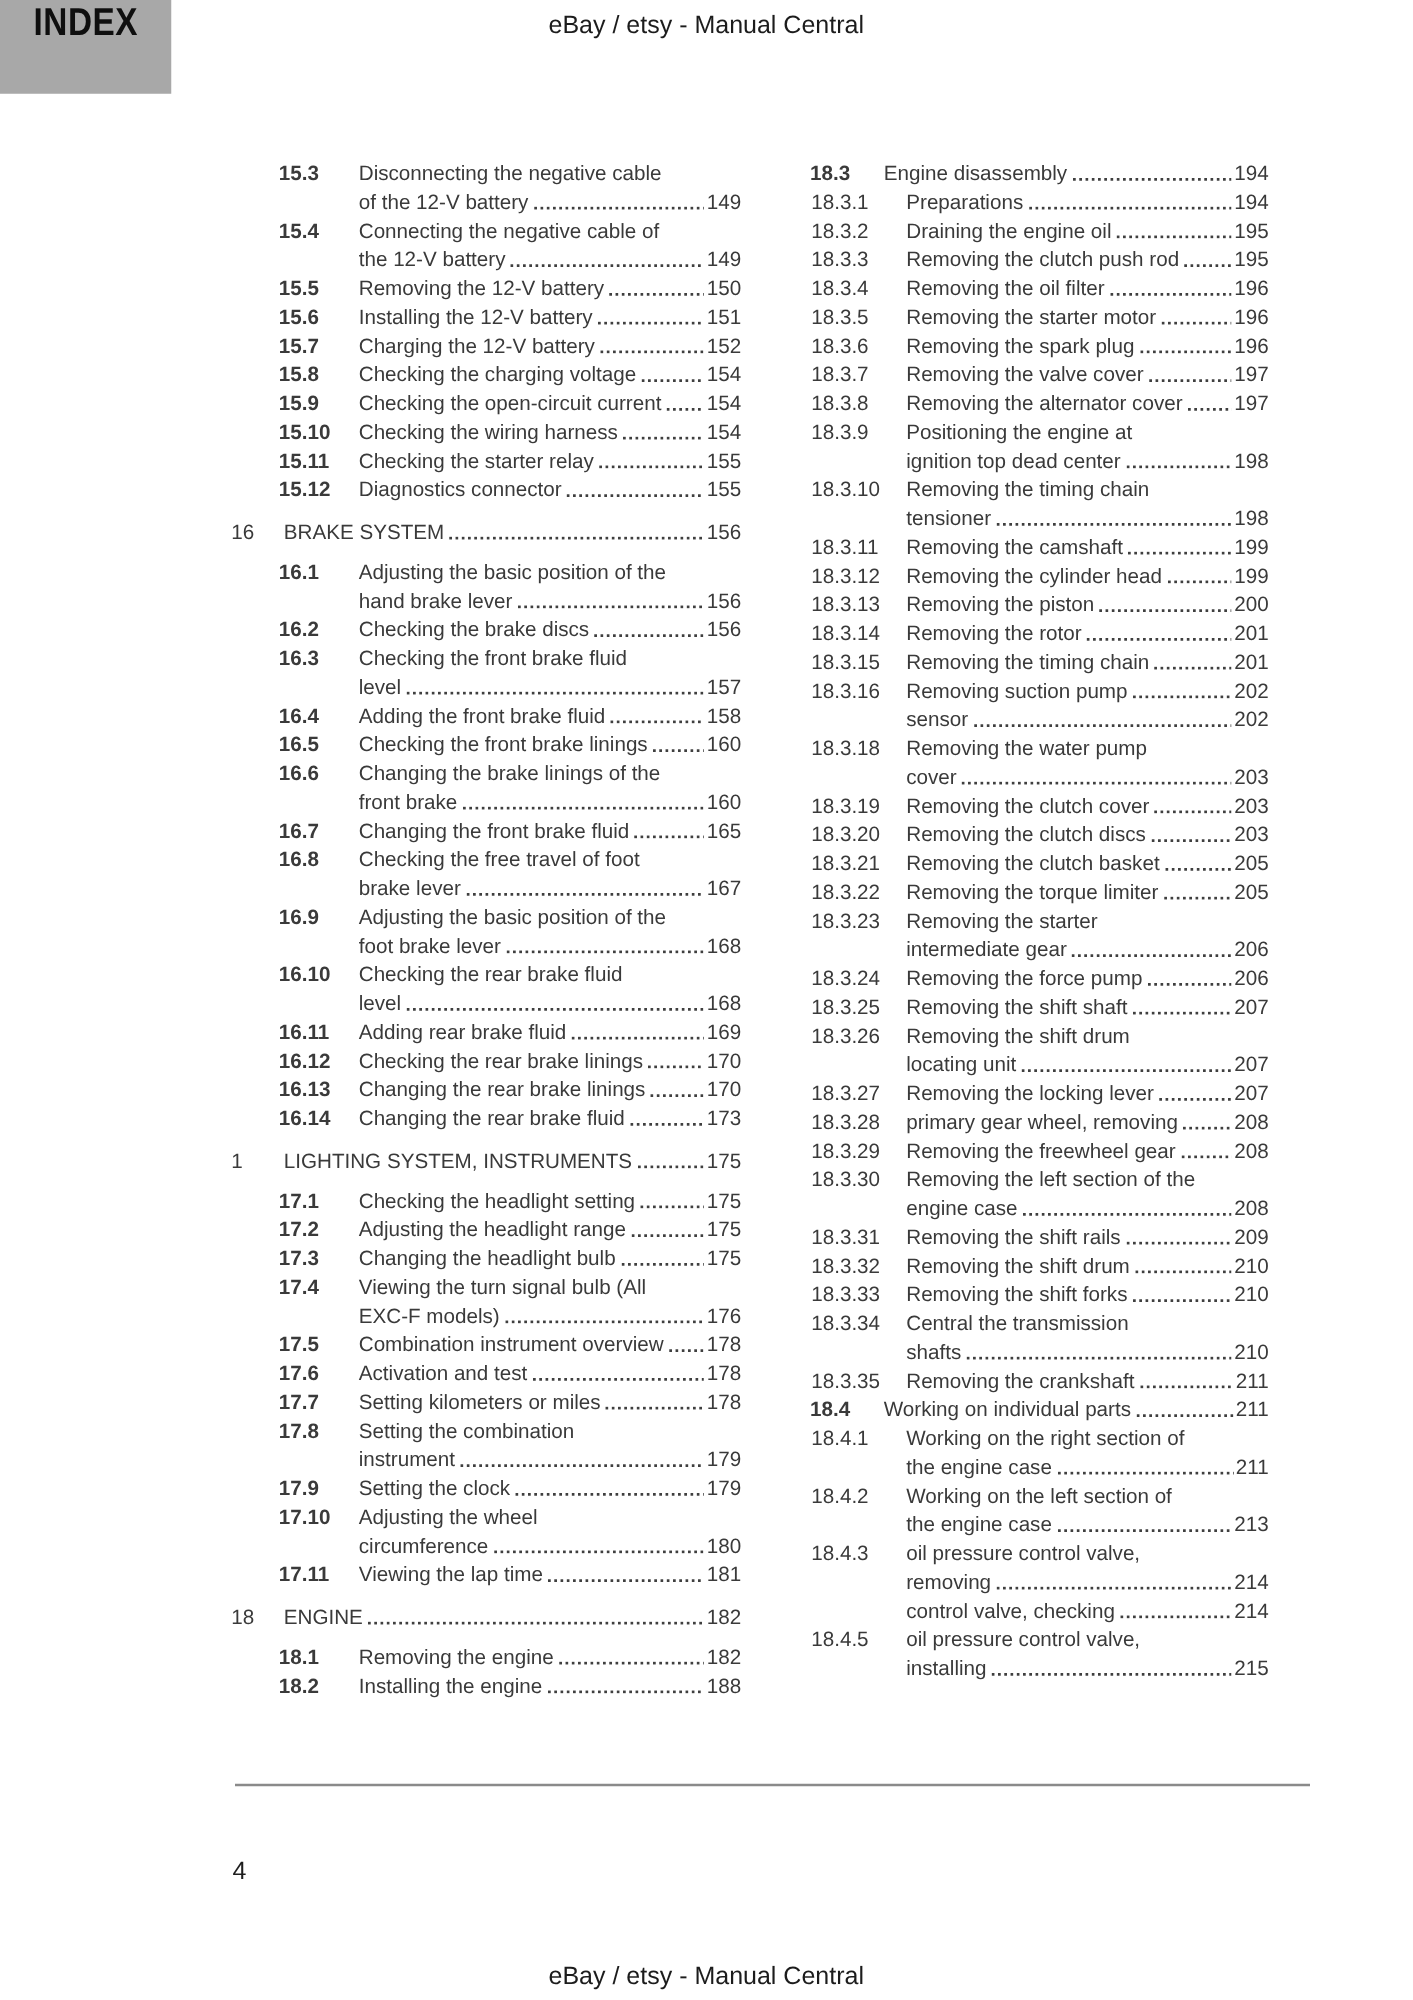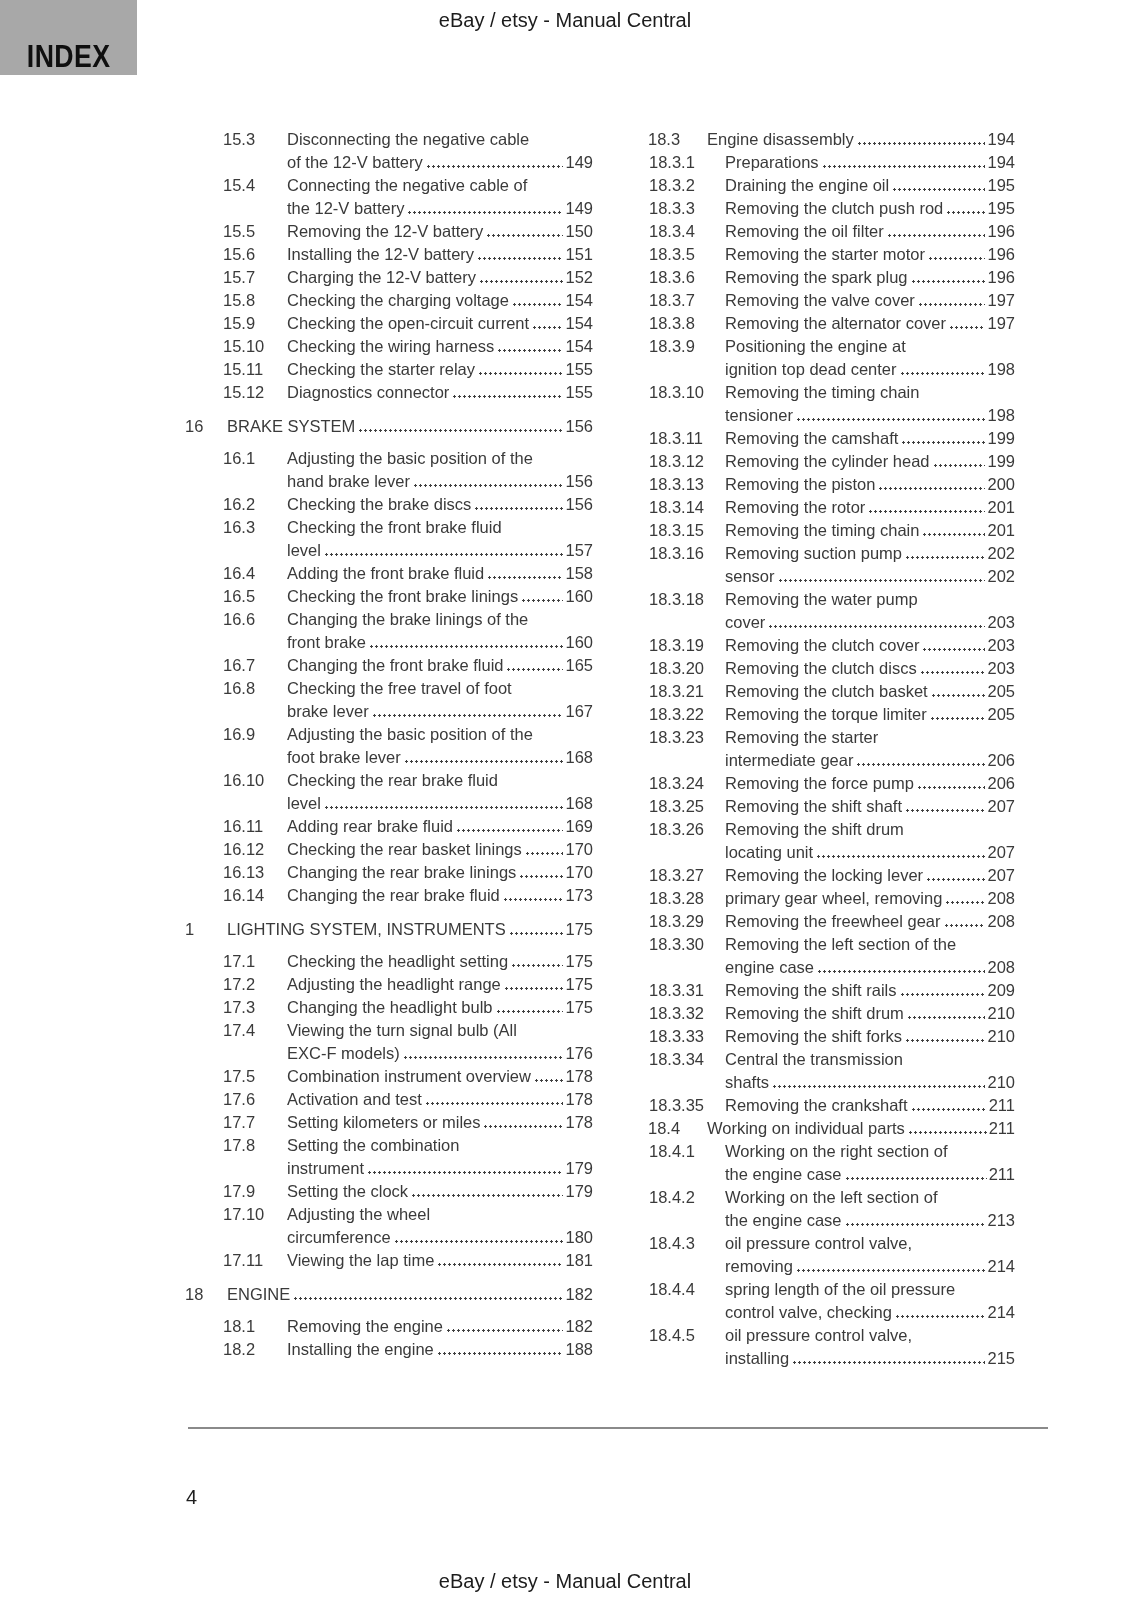--- a/index.html
+++ b/index.html
@@ -10,21 +10,21 @@
     color: #3a3a3a;
     position: relative;
     overflow: hidden;
   }
 
   
   .index-box {
     position: absolute; left: 0; top: 0;
     width: 137px; height: 75px;
     background: #a8a8a8;
-    display: flex; align-items: flex-end; justify-content: center;
+    display: flex; align-items: flex-start; justify-content: center;
   }
   .index-box .index-label {
     font-weight: bold; font-size: 31px; color: #0f0f0f;
     transform: scaleX(0.86); letter-spacing: 0.5px;
   }
 
   
   .header-title {
     position: absolute; top: 9px; left: 0; width: 100%;
     text-align: center; font-size: 20px; color: #1c1c1c;
@@ -59,21 +59,21 @@
     background-image: radial-gradient(circle, #3f3f3f 1.15px, rgba(0,0,0,0) 1.35px);
     background-size: 5px 5px;
     background-repeat: repeat-x;
     background-position: left bottom 5px;
   }
 
   
   .chapter    .line { padding-left: 42px;  }
   .chapter    .num  { left: 0; }
   .section    .line { padding-left: 102px; }
-  .section    .num  { left: 38px; }
+  .section    .num  { left: 38px; font-weight: bold; }
   .subsection .line { padding-left: 113px; }
   .subsection .num  { left: 37px; }
 
   .col-right .section .line { padding-left: 95px; }
   .col-right .section .num  { left: 36px; }
 
   
   .divider-rule {
     position: absolute; left: 188px; top: 1427px;
     width: 860px; height: 2px; background: #8a8a8a;
@@ -289,21 +289,21 @@
       <div class="line">
         <span class="num">16.11</span>
         <span class="txt">Adding rear brake fluid</span>
         <span class="dots"></span>
         <span class="page">169</span>
       </div>
     </div>
     <div class="entry section">
       <div class="line">
         <span class="num">16.12</span>
-        <span class="txt">Checking the rear basket linings</span>
+        <span class="txt">Checking the rear brake linings</span>
         <span class="dots"></span>
         <span class="page">170</span>
       </div>
     </div>
     <div class="entry section">
       <div class="line">
         <span class="num">16.13</span>
         <span class="txt">Changing the rear brake linings</span>
         <span class="dots"></span>
         <span class="page">170</span>
@@ -791,24 +791,20 @@
         <span class="num">18.4.3</span>
         <span class="txt">oil pressure control valve,</span>
       </div>
       <div class="line">
         <span class="txt">removing</span>
         <span class="dots"></span>
         <span class="page">214</span>
       </div>
     </div>
     <div class="entry subsection">
-      <div class="line">
-        <span class="num">18.4.4</span>
-        <span class="txt">spring length of the oil pressure</span>
-      </div>
       <div class="line">
         <span class="txt">control valve, checking</span>
         <span class="dots"></span>
         <span class="page">214</span>
       </div>
     </div>
     <div class="entry subsection">
       <div class="line">
         <span class="num">18.4.5</span>
         <span class="txt">oil pressure control valve,</span>

